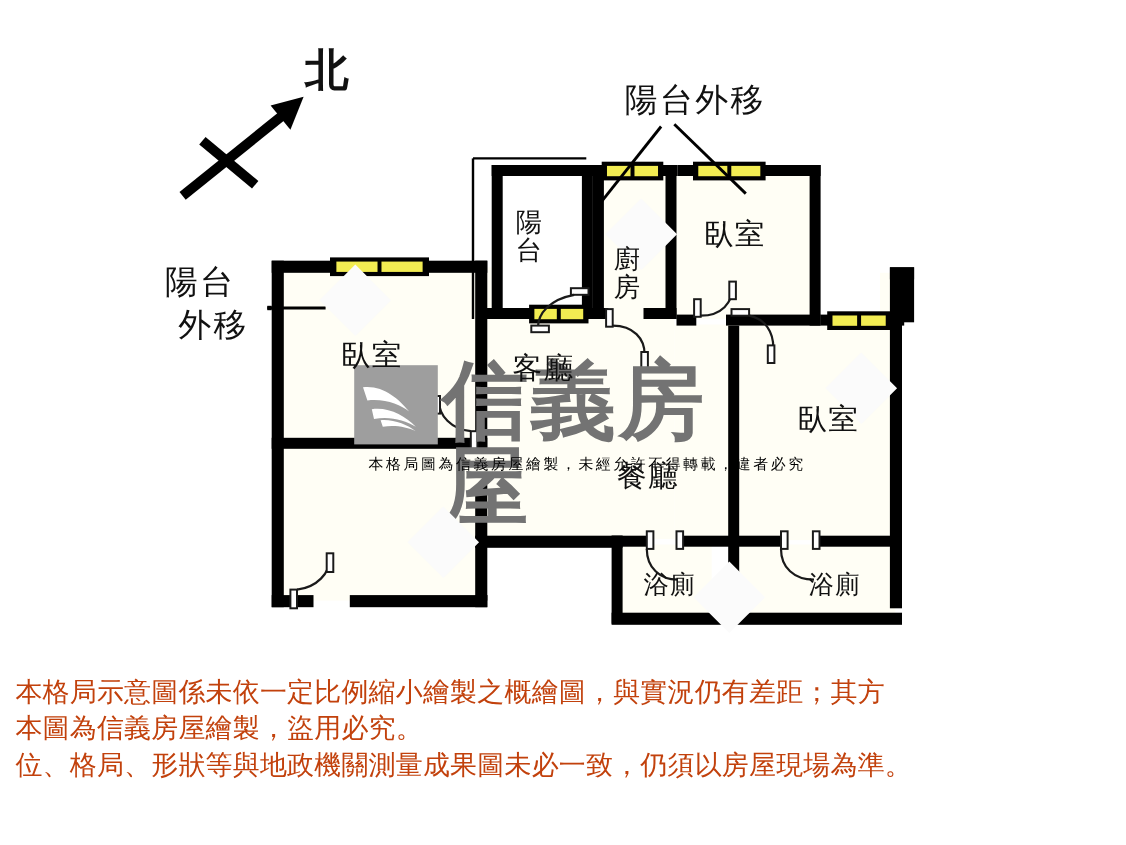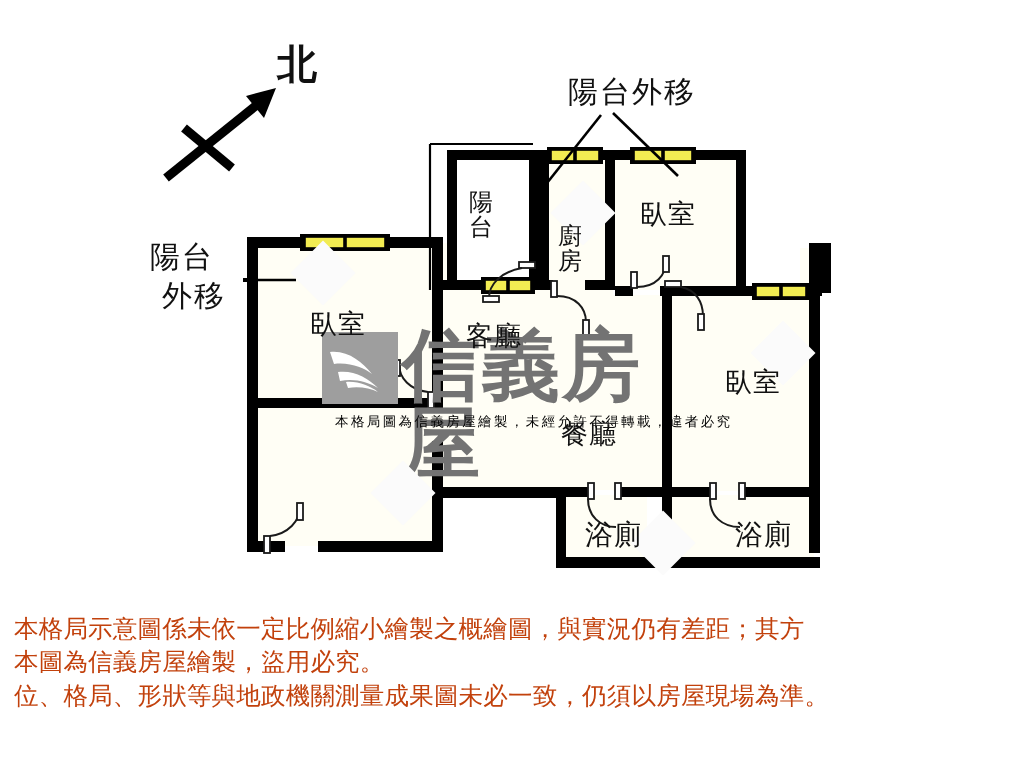--- a/index.html
+++ b/index.html
@@ -41,21 +41,21 @@
     font-family: "DejaVu Serif", "Liberation Serif", serif;
     color: #111111;
   }
 
   .room-label {
     font-size: 27px;
     letter-spacing: 1px;
     font-weight: 500;
   }
   .room-label.small {
-    font-size: 28px;
+    font-size: 23px;
   }
   .room-label.stacked {
     white-space: normal;
     width: 1.2em;
     text-align: center;
     line-height: 1.05;
     font-size: 24px;
   }
 
   .callout-label {

